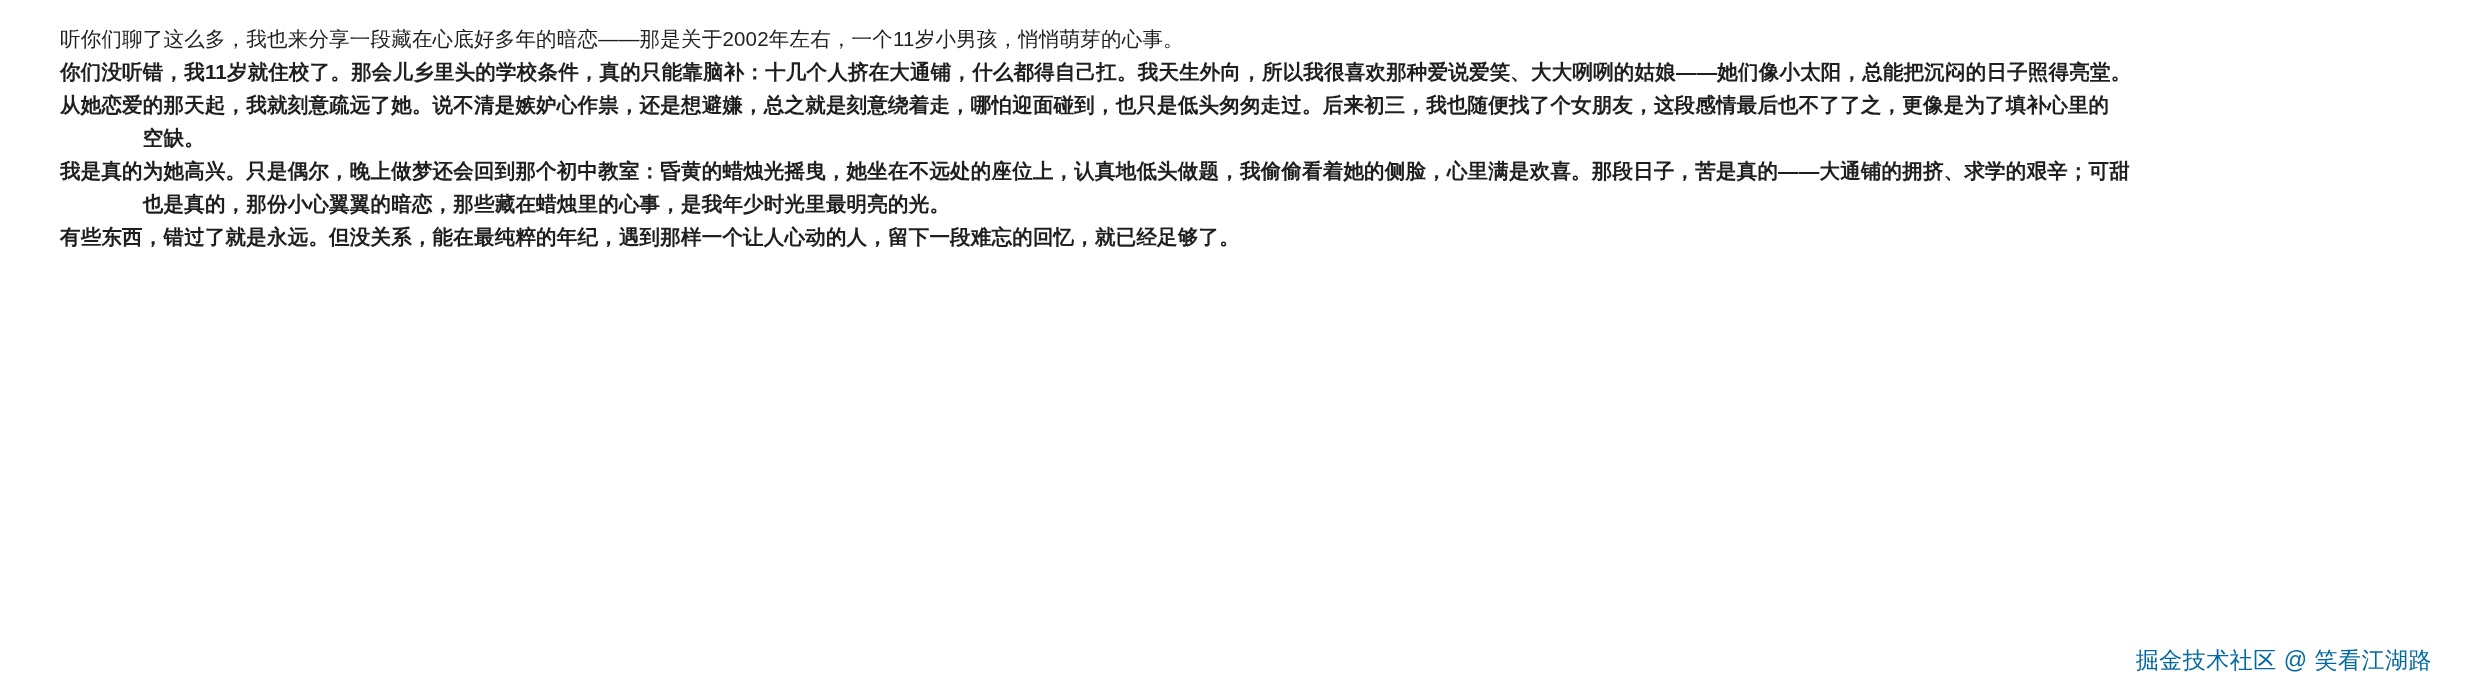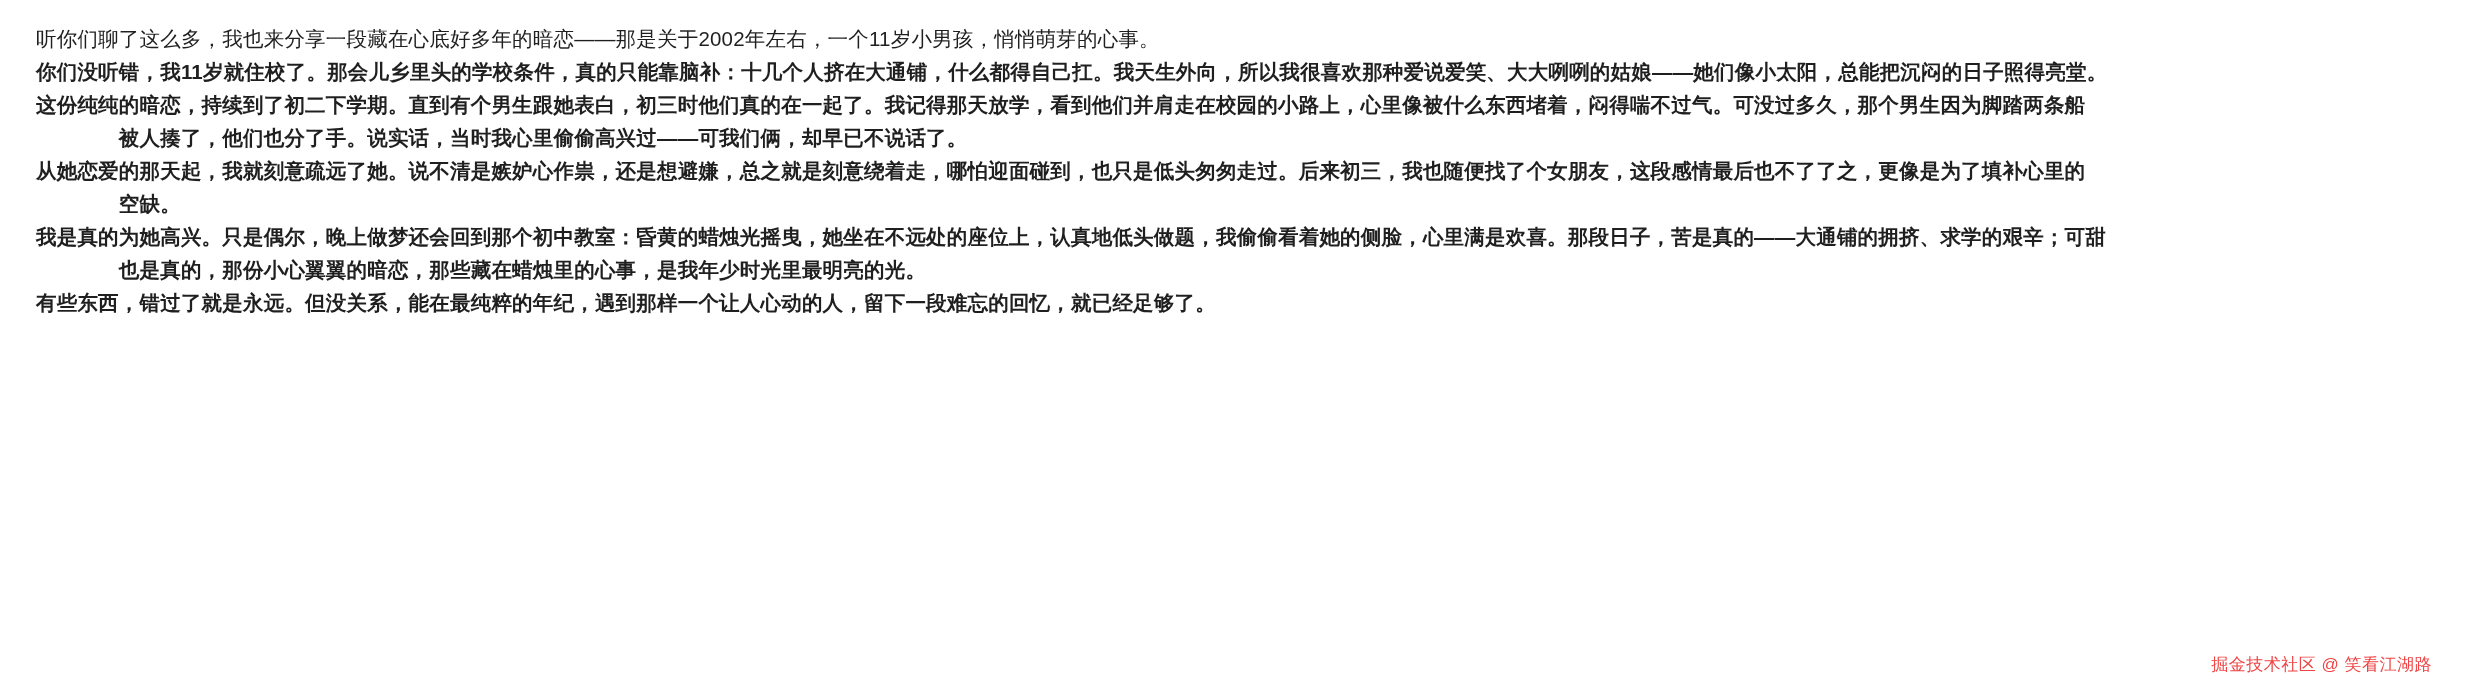--- a/index.html
+++ b/index.html
@@ -11,53 +11,52 @@
     width: 2466px;
     height: 688px;
     font-family: "Liberation Sans", sans-serif;
     color: #1a1a1a;
     position: relative;
     overflow: hidden;
   }
   .article {
     padding: 22px 36px 0 36px;
     box-sizing: border-box;
+    margin-left: 24px;
   }
   .para {
     font-size: 20.5px;
     line-height: 33px;
     color: #1f1f1f;
     margin: 0 0 0 0;
     text-align: justify;
     letter-spacing: 0.2px;
     white-space: pre-wrap;
     word-break: break-all;
   }
   .para + .para {
     margin-top: 0px;
     font-weight: bold;
   }
   .footer {
     position: absolute;
     right: 34px;
     bottom: 12px;
-    font-size: 17px;
-    color: #ef4444;
+    font-size: 23px;
+    color: #0369a1;
     letter-spacing: 0.5px;
     font-family: "Liberation Sans", sans-serif;
   }
 </style>
 </head>
 <body>
 
 <div class="article">
   <p class="para">听你们聊了这么多，我也来分享一段藏在心底好多年的暗恋——那是关于2002年左右，一个11岁小男孩，悄悄萌芽的心事。</p>
   <p class="para">你们没听错，我11岁就住校了。那会儿乡里头的学校条件，真的只能靠脑补：十几个人挤在大通铺，什么都得自己扛。我天生外向，所以我很喜欢那种爱说爱笑、大大咧咧的姑娘——她们像小太阳，总能把沉闷的日子照得亮堂。</p>
-  <p class="para">这份纯纯的暗恋，持续到了初二下学期。直到有个男生跟她表白，初三时他们真的在一起了。我记得那天放学，看到他们并肩走在校园的小路上，心里像被什么东西堵着，闷得喘不过气。可没过多久，那个男生因为脚踏两条船
-　　　　被人揍了，他们也分了手。说实话，当时我心里偷偷高兴过——可我们俩，却早已不说话了。</p>
   <p class="para">从她恋爱的那天起，我就刻意疏远了她。说不清是嫉妒心作祟，还是想避嫌，总之就是刻意绕着走，哪怕迎面碰到，也只是低头匆匆走过。后来初三，我也随便找了个女朋友，这段感情最后也不了了之，更像是为了填补心里的
 　　　　空缺。</p>
   <p class="para">我是真的为她高兴。只是偶尔，晚上做梦还会回到那个初中教室：昏黄的蜡烛光摇曳，她坐在不远处的座位上，认真地低头做题，我偷偷看着她的侧脸，心里满是欢喜。那段日子，苦是真的——大通铺的拥挤、求学的艰辛；可甜
 　　　　也是真的，那份小心翼翼的暗恋，那些藏在蜡烛里的心事，是我年少时光里最明亮的光。</p>
   <p class="para">有些东西，错过了就是永远。但没关系，能在最纯粹的年纪，遇到那样一个让人心动的人，留下一段难忘的回忆，就已经足够了。</p>
 </div>
 
 <div class="footer">掘金技术社区 @ 笑看江湖路</div>
 
 </body></html>

